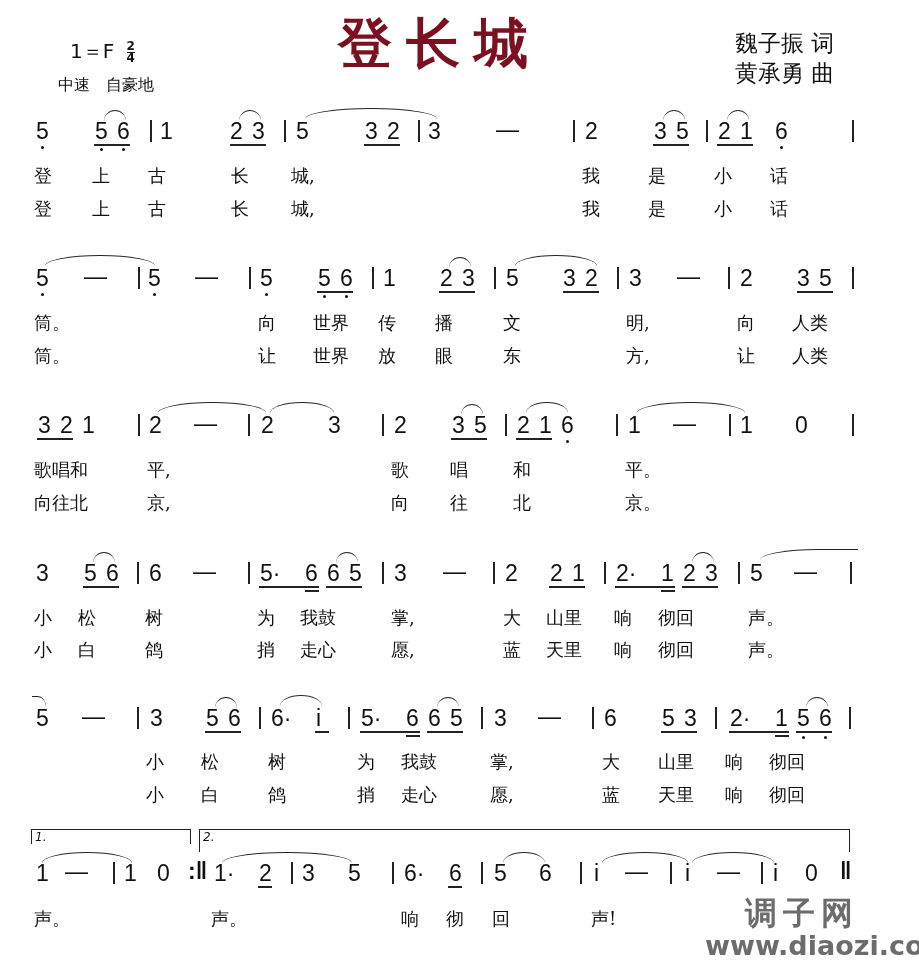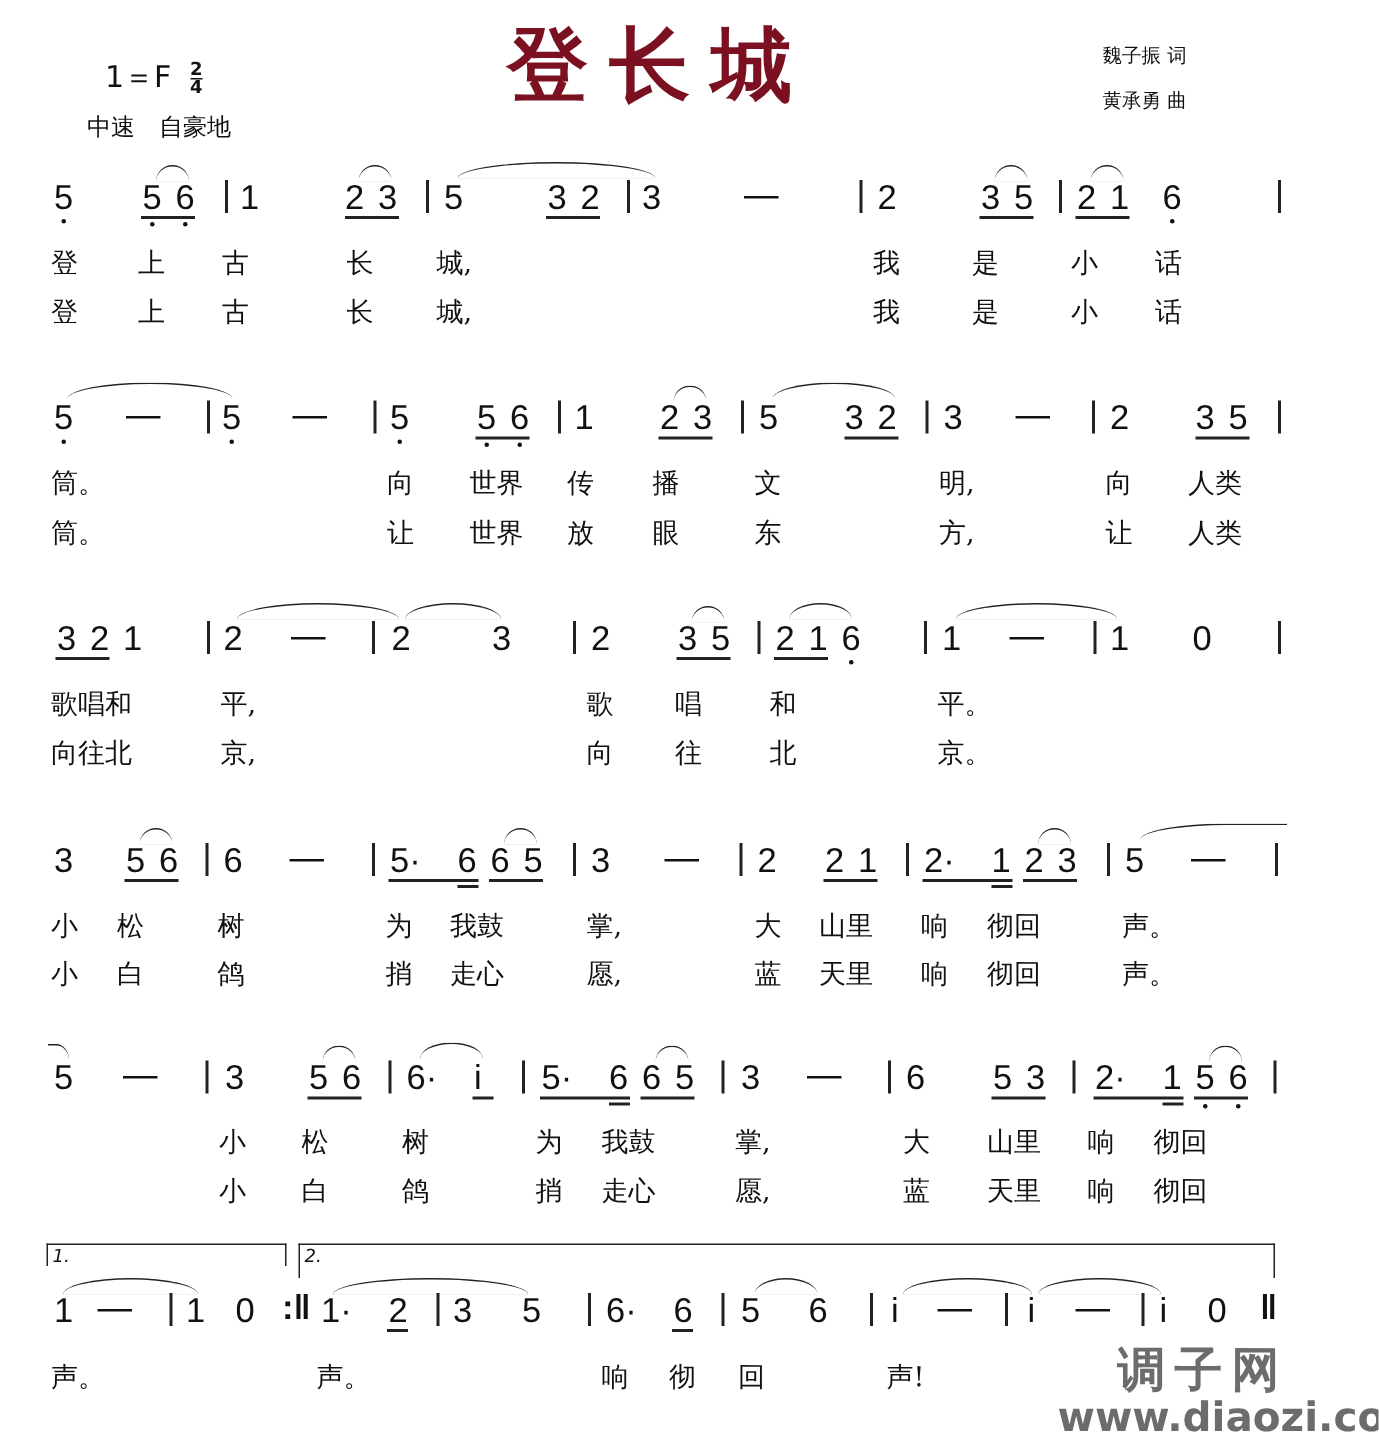--- a/index.html
+++ b/index.html
@@ -3,21 +3,21 @@
 <meta charset="utf-8">
 <style>
   html, body { margin:0; padding:0; background:#fff; }
   body { width:919px; height:966px; position:relative; overflow:hidden; font-family:"DejaVu Sans", sans-serif; color:#111; }
   .abs { position:absolute; }
   .title { left:338px; top:8px; font-size:54px; color:#7a1020; letter-spacing:14px; font-family:"DejaVu Sans", sans-serif; font-weight:bold; }
   .key { left:70px; top:38px; font-size:20px; }
   .key .frac { display:inline-block; vertical-align:middle; font-size:12px; line-height:11px; text-align:center; font-weight:bold; margin-left:6px; }
   .key .frac span { display:block; }
   .tempo { left:58px; top:75px; font-size:16px; }
-  .credit { left:735px; font-size:13px; }
+  .credit { left:735px; font-size:23px; }
   .note { position:absolute; font-family:"Liberation Sans", sans-serif; font-size:23px; line-height:26px; font-weight:normal; }
   .lyric { position:absolute; font-family:"DejaVu Serif", serif; font-size:18px; line-height:22px; }
   .bar { position:absolute; width:1.5px; height:22px; background:#222; }
   .ul { position:absolute; height:1.5px; background:#222; }
   .dot { position:absolute; width:3px; height:3px; border-radius:50%; background:#111; }
   .slur { position:absolute; border-top:1.6px solid #222; border-radius:50% 50% 0 0 / 100% 100% 0 0; height:10px; }
   .volta { position:absolute; border-top:1.3px solid #222; border-left:1.3px solid #222; height:14px; font-size:12px; font-style:italic; padding-left:3px; line-height:14px; }
   .wm1 { left:745px; top:892px; font-size:32px; font-weight:bold; color:#6c6c6c; letter-spacing:6px; }
   .wm2 { left:705px; top:930px; font-size:27px; font-weight:bold; color:#6c6c6c; }
 </style>

